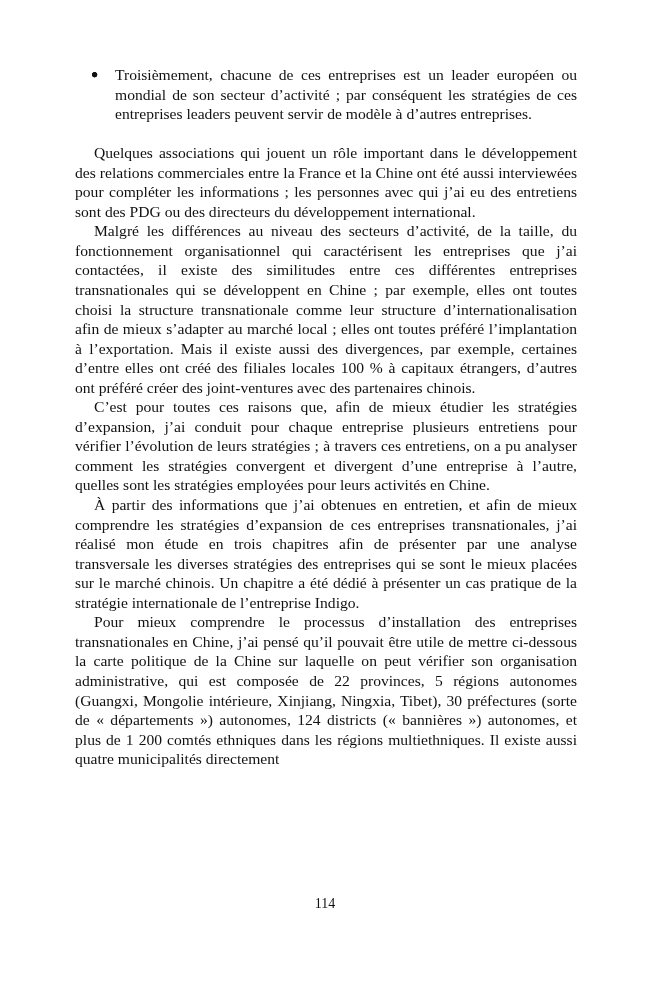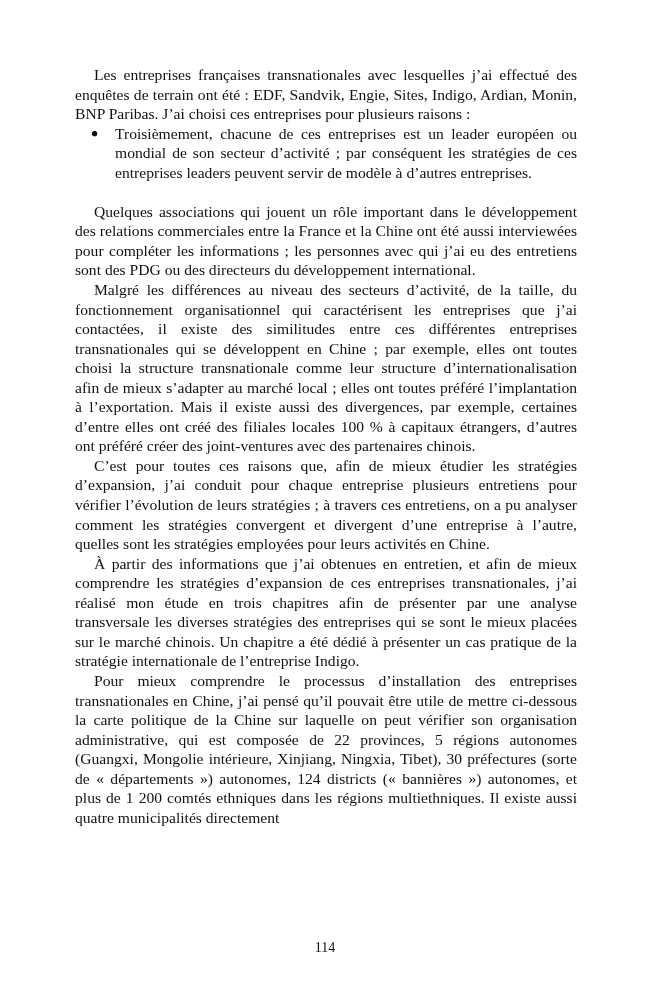--- a/index.html
+++ b/index.html
@@ -9,29 +9,28 @@
     font-family: "Liberation Serif", serif;
     font-size: 15.6px; line-height: 19.55px; color: #111;
     text-align: justify; hyphens: none;
   }
   .page p { margin: 0; text-indent: 19px; }
   .page ul { margin: 0; padding: 0; list-style: none; }
   .page li { position: relative; padding-left: 40px; }
   .page li .bullet { position: absolute; left: 16px; top: 0; font-size: 12px; }
   .gap { height: 19.55px; }
   .folio {
-    position: absolute; left: 0; width: 650px; top: 940px; text-align: center;
+    position: absolute; left: 0; width: 650px; top: 896px; text-align: center;
     font-family: "Liberation Serif", serif; font-size: 14px; color: #111;
   }
 </style>
 </head>
 <body>
 
 <div class="page">
-  <p>Les entreprises françaises transnationales avec lesquelles j’ai effectué des enquêtes de terrain ont été : EDF, Sandvik, Engie, Sites, Indigo, Ardian, Monin, BNP Paribas. J’ai choisi ces entreprises pour plusieurs raisons :</p>
   <ul>
     <li>
       <span class="bullet">●</span>
     </li>
     <li>
       <span class="bullet">●</span>
     </li>
     <li>
       <span class="bullet">●</span>
       <span>Troisièmement, chacune de ces entreprises est un leader européen ou mondial de son secteur d’activité ; par conséquent les stratégies de ces entreprises leaders peuvent servir de modèle à d’autres entreprises.</span>

